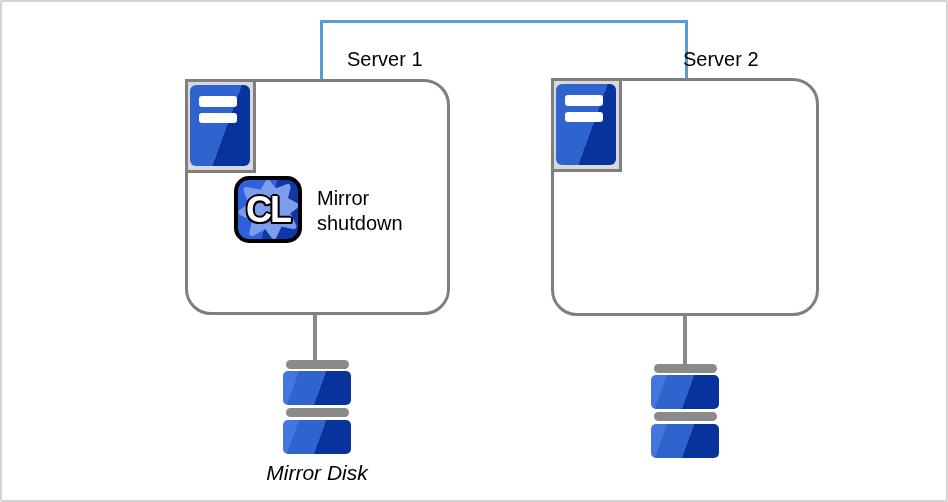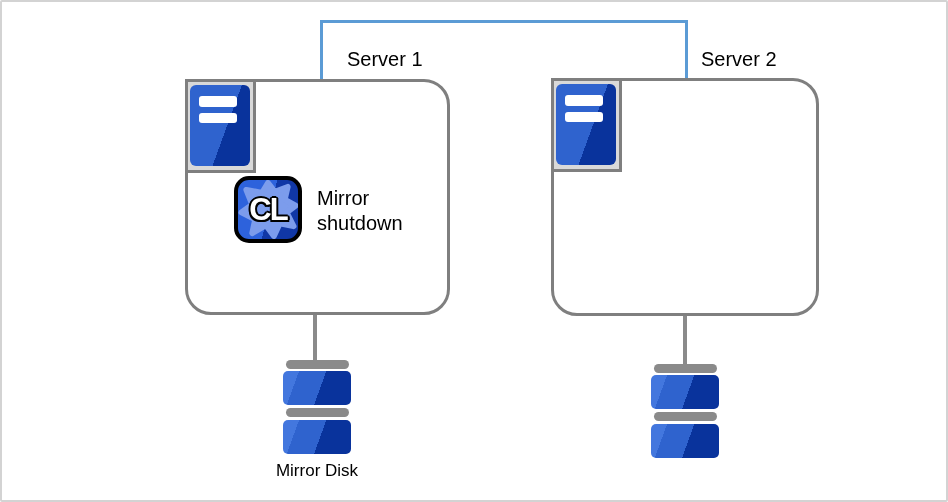--- a/index.html
+++ b/index.html
@@ -27,21 +27,21 @@
     border-right: 3px solid var(--interconnect-blue, #5B9BD5);
   }
 
   .diagram-label {
     position: absolute;
     font-size: 20px;
     line-height: 22px;
     white-space: nowrap;
   }
   .server1-label { left: 345px; top: 46px; }
-  .server2-label { left: 699px; top: 46px; }
+  .server2-label { left: 681px; top: 46px; }
 
   
   .server-box {
     position: absolute;
     width: 265px; height: 236px;
     box-sizing: border-box;
     background: #ffffff;
     border: 3px solid var(--outline-gray, #7F7F7F);
     border-radius: 26px;
   }
@@ -85,21 +85,21 @@
     border: 4px solid #000000;
     border-radius: 15px;
     background: linear-gradient(105deg, #2D62DC 52%, #1037A6 52%);
     overflow: hidden;
   }
   .cl-icon svg { position: absolute; left: 0; top: 0; width: 100%; height: 100%; }
   .cl-text {
     position: absolute;
     left: 0; top: 0; width: 100%; height: 100%;
     display: flex; align-items: center; justify-content: center;
-    font-size: 31px; font-weight: bold; letter-spacing: -2px;
+    font-size: 36px; font-weight: bold; letter-spacing: -2px;
     color: #ffffff;
     text-shadow:
       2px 0 0 #000, -2px 0 0 #000, 0 2px 0 #000, 0 -2px 0 #000,
       1.5px 1.5px 0 #000, -1.5px -1.5px 0 #000,
       1.5px -1.5px 0 #000, -1.5px 1.5px 0 #000;
     text-align: right;
   }
   .cluster-shutdown-label {
     position: absolute;
     left: 315px; top: 184px;
@@ -142,22 +142,23 @@
       var(--device-blue-light, #2F63CE) 54%,
       var(--device-blue-dark, #09339C) 54%);
   }
   .disk-cap.mid { margin-top: 3px; }
   .disk-platter.p2 { margin-top: 3px; }
 
   .mirror-disk-label {
     position: absolute;
     left: 315px; top: 459px;
     transform: translateX(-50%);
-    font-size: 17px;
+    font-size: 21px;
     white-space: nowrap;
+    font-style: italic;
   }
 </style>
 </head>
 <body>
 
 <div class="canvas">
 
   <div class="link-line"></div>
 
   <div class="diagram-label server1-label">Server 1</div>

